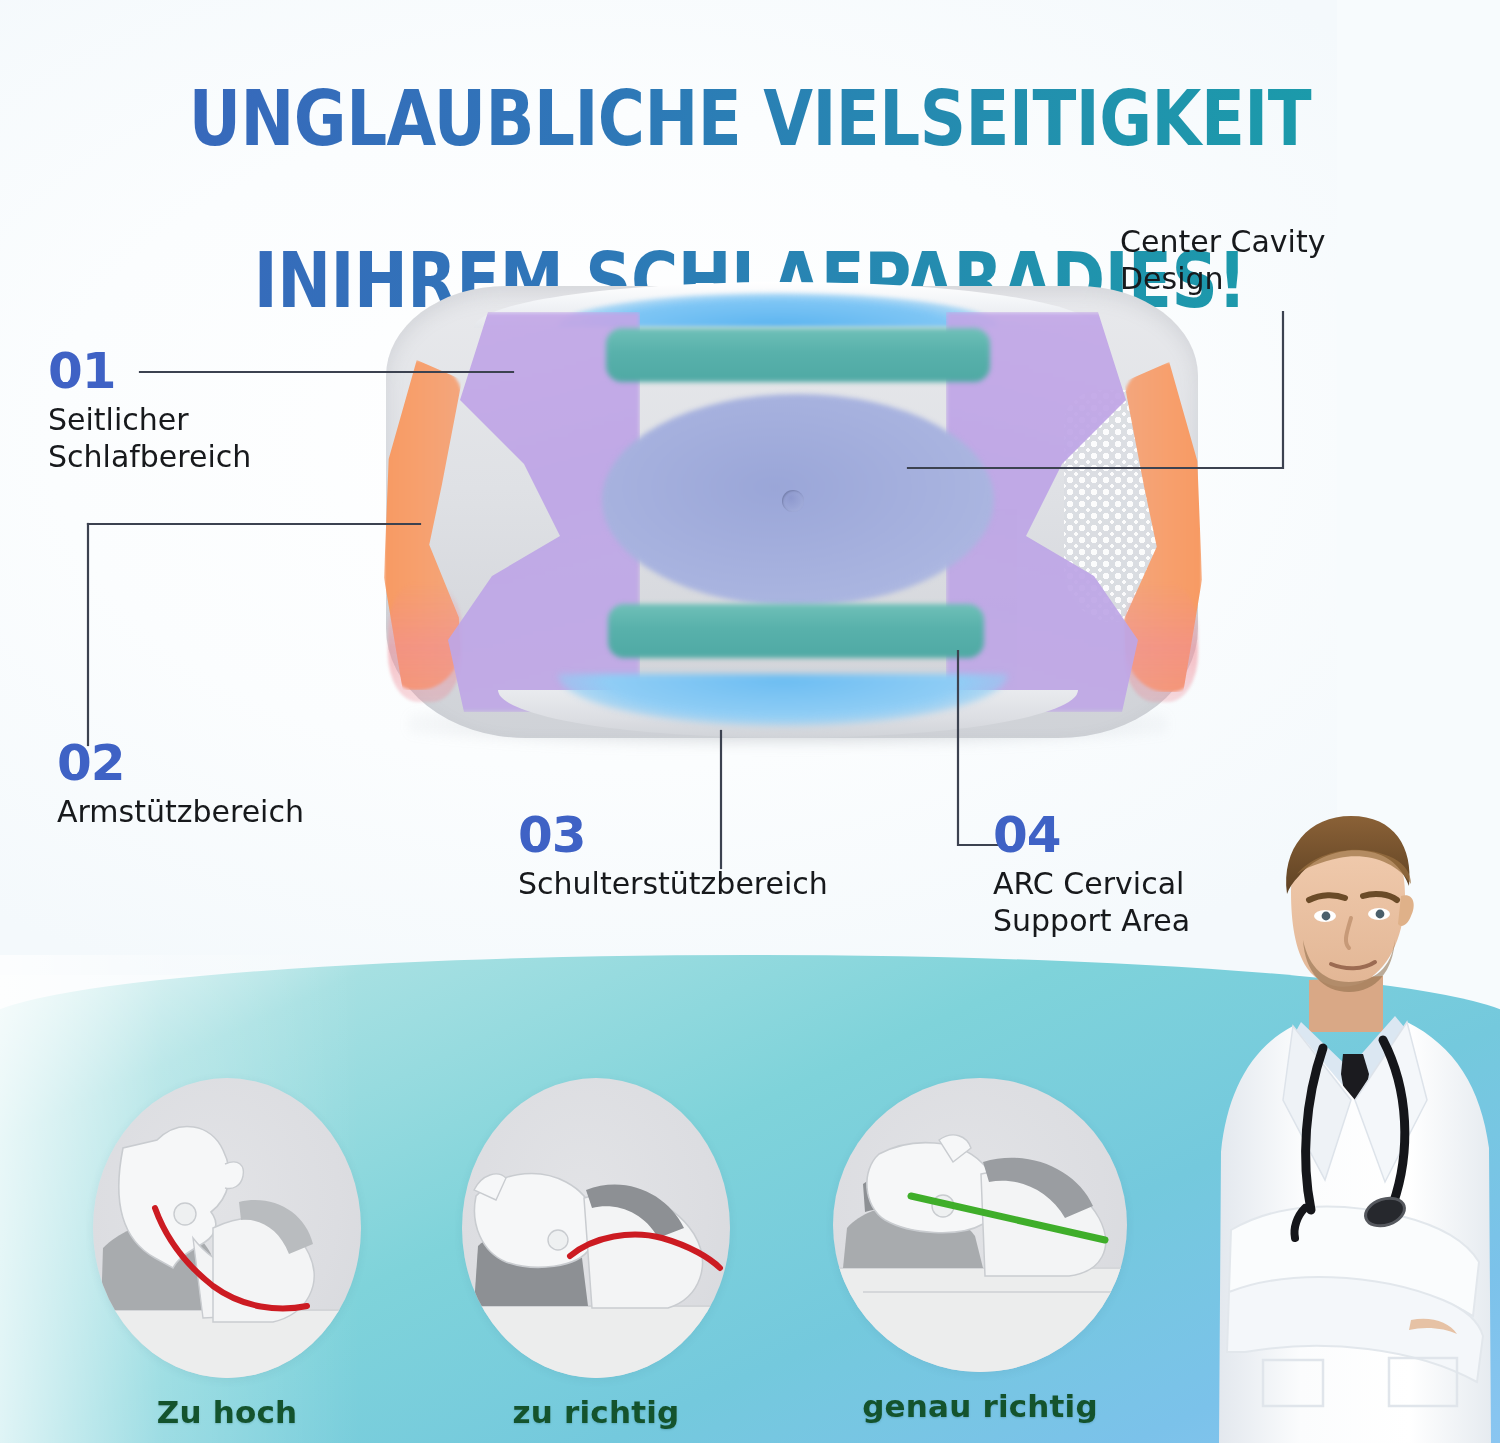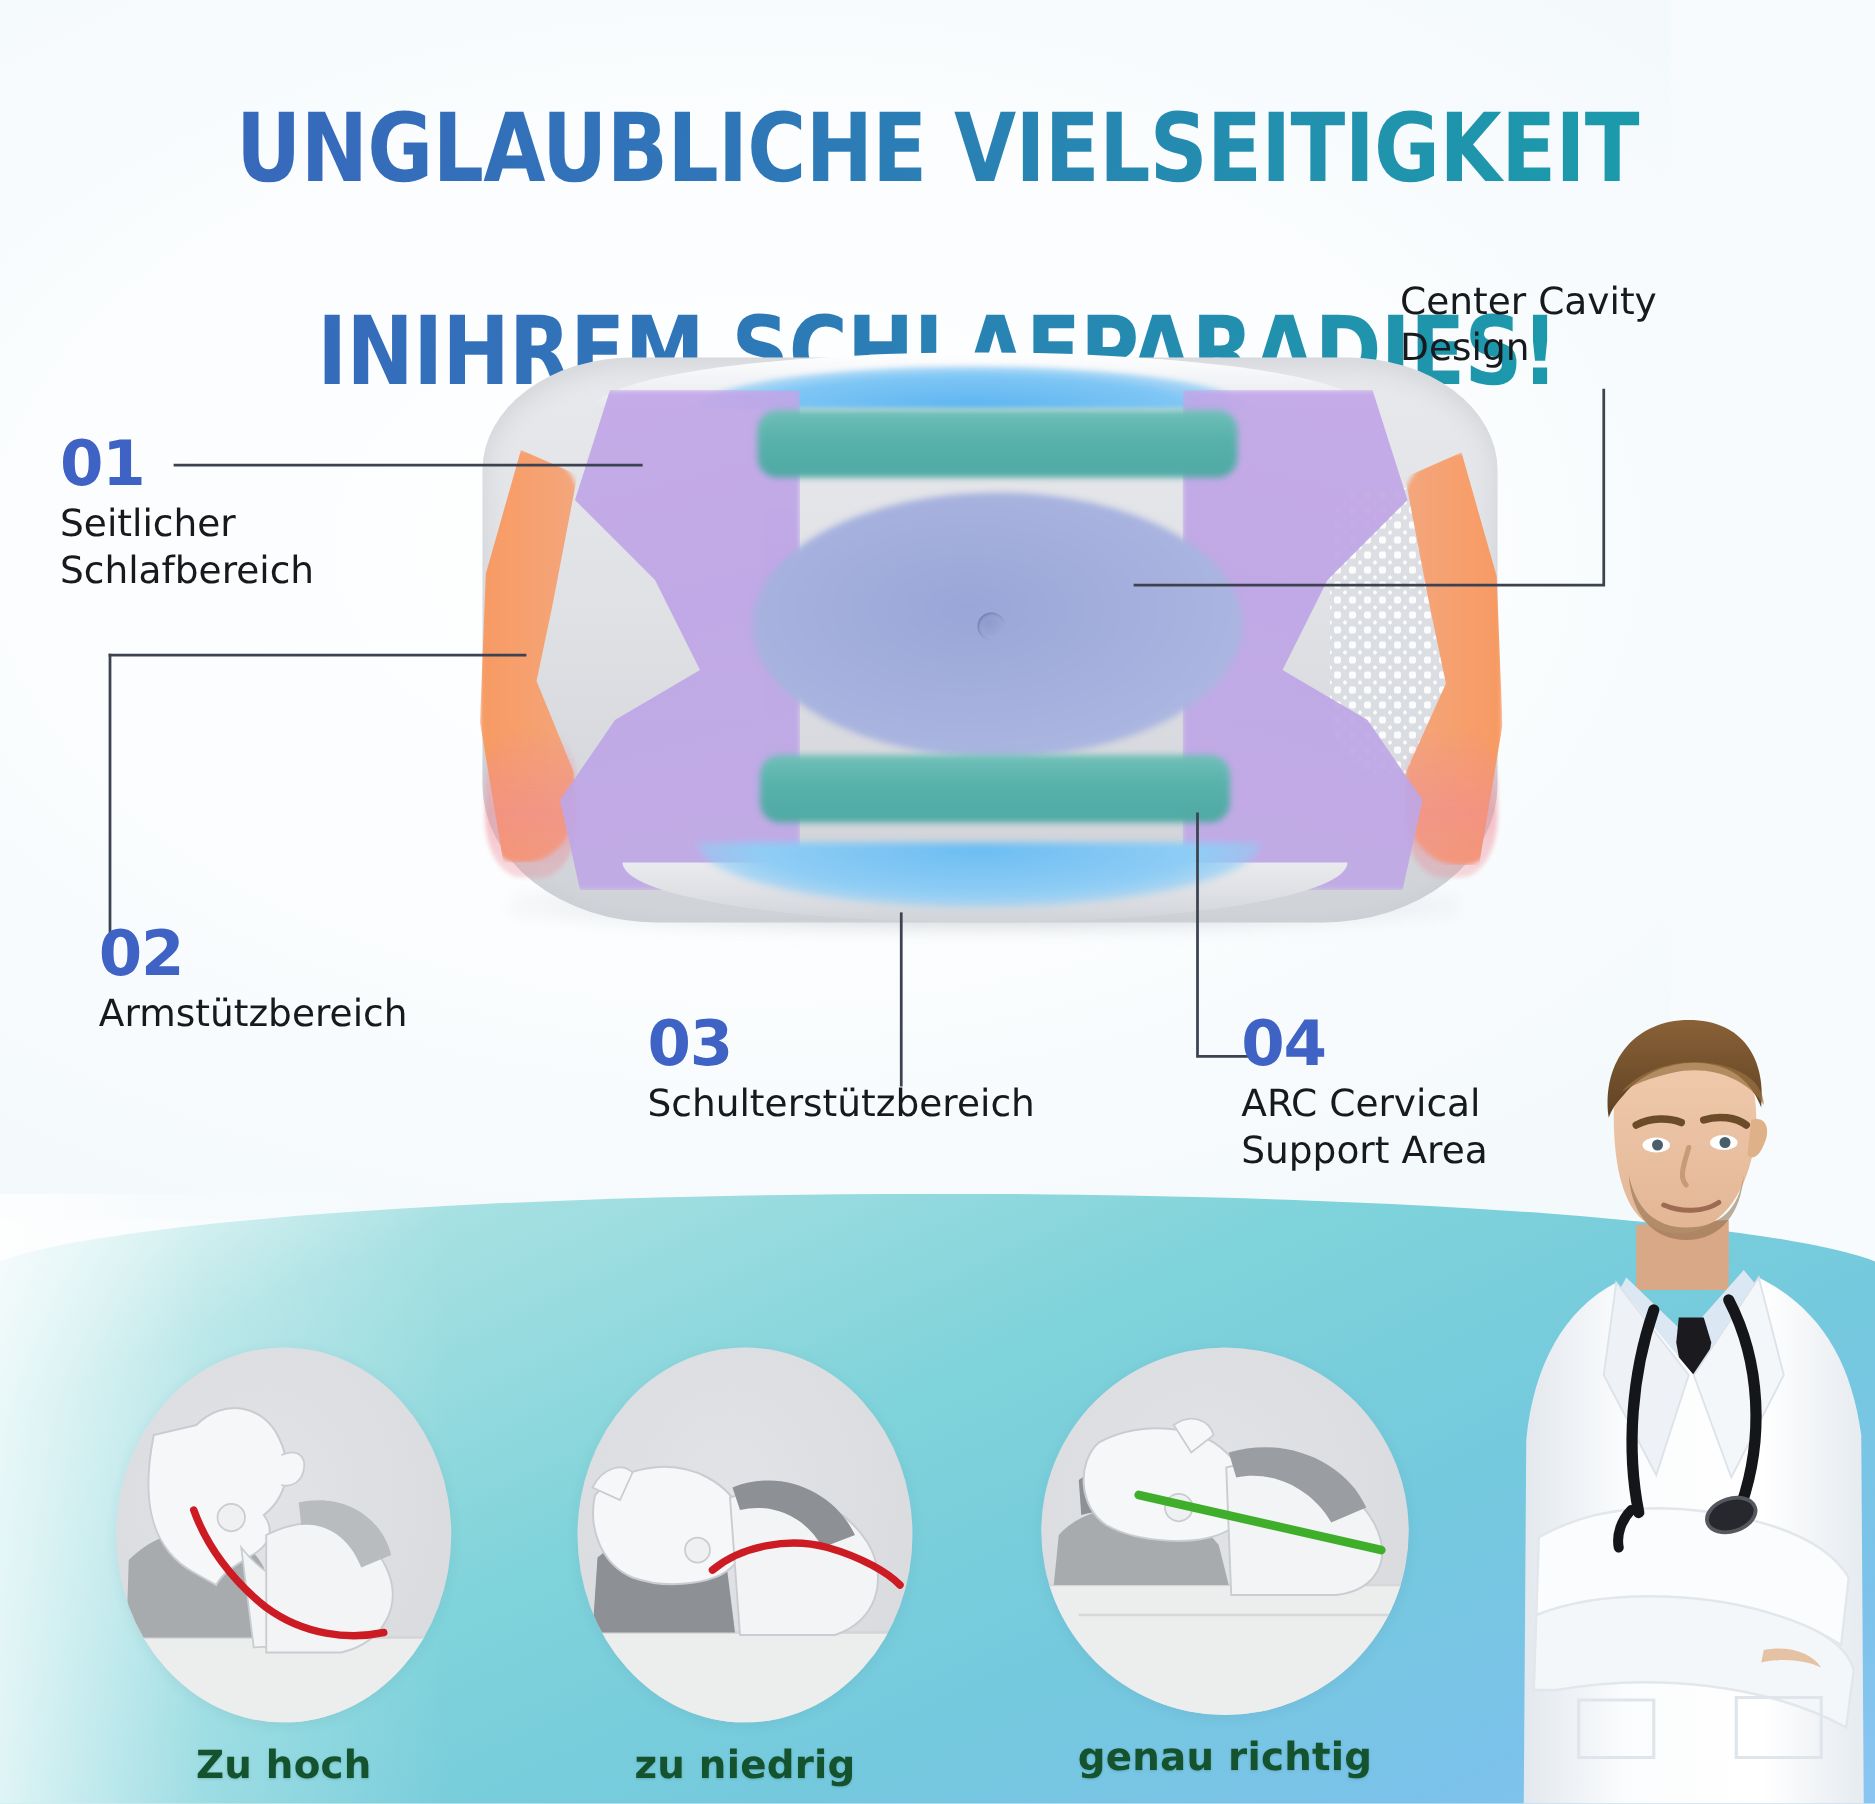--- a/index.html
+++ b/index.html
@@ -160,21 +160,21 @@
   .callout .num{
     font-size:50px; font-weight:700; color:#3f62c5; line-height:1; letter-spacing:-1px;
     font-family:"DejaVu Sans","Liberation Sans",sans-serif;
   }
   .callout .txt{
     font-size:30px; font-weight:400; color:#17191c; line-height:1.22; margin-top:6px;
     font-family:"DejaVu Sans","Liberation Sans",sans-serif;
     white-space:pre-line;
   }
   #callout-01{ left:48px;  top:346px; }
-  #callout-02{ left:57px;  top:738px;margin-left:22px; }
+  #callout-02{ left:57px;  top:738px; }
   #callout-03{ left:518px; top:810px; }
   #callout-04{ left:993px; top:810px; }
   #callout-05{ left:1120px; top:218px; }
 
   
   #bottom-panel{
     position:absolute; left:0; top:955px; width:1500px; height:488px;
     overflow:hidden;
   }
   #bottom-bg{
@@ -319,21 +319,21 @@
       <path d="M16 168 C 40 146, 96 146, 120 180 L 126 228 L 12 228 Z" fill="#8d9094"></path>
       <path d="M14 118 C 34 96, 74 88, 104 104 C 134 120, 140 150, 128 170
                C 116 190, 72 194, 44 184 C 20 174, 8 146, 14 118 Z" fill="#f6f7f8" stroke="#c9ccd0" stroke-width="1.6"></path>
       <path d="M12 112 C 20 96, 36 92, 44 100 L 34 122 Z" fill="#f6f7f8" stroke="#c9ccd0" stroke-width="1.4"></path>
       <circle cx="96" cy="162" r="10" fill="#eef0f1" stroke="#c9ccd0" stroke-width="1.4"></circle>
       <path d="M122 120 C 166 106, 210 122, 232 156 C 250 186, 238 220, 206 230 L 130 230 Z" fill="#f3f4f5" stroke="#c9ccd0" stroke-width="1.5"></path>
       <path d="M124 112 C 164 96, 206 116, 222 150 L 196 160 C 182 134, 154 124, 130 130 Z" fill="#8d9094"></path>
       <path d="M108 178 C 132 158, 170 152, 200 160 C 228 168, 248 180, 258 190" stroke="#cc1b22" stroke-width="6" fill="none" stroke-linecap="round"></path>
     </svg>
   </div>
-  <div class="cap">zu niedrig</div>
+  <div class="cap">zu richtig</div>
 </div>
 
 <div class="circle-card wide" id="card-3">
   <div class="disc">
     <svg viewBox="0 0 294 294" width="294" height="294">
       <rect x="0" y="190" width="294" height="104" fill="#eceded"></rect>
       <path d="M0 190 H294 M30 214 H294" stroke="#d5d7da" stroke-width="2" fill="none"></path>
       <path d="M14 150 C 40 120, 110 116, 142 158 L 150 190 L 10 190 Z" fill="#a8abae"></path>
       <path d="M30 106 C 54 88, 100 88, 124 110 L 112 144 C 86 130, 52 128, 32 134 Z" fill="#8d9094"></path>
       <path d="M46 76 C 80 58, 126 62, 148 84 C 172 106, 170 134, 150 146

